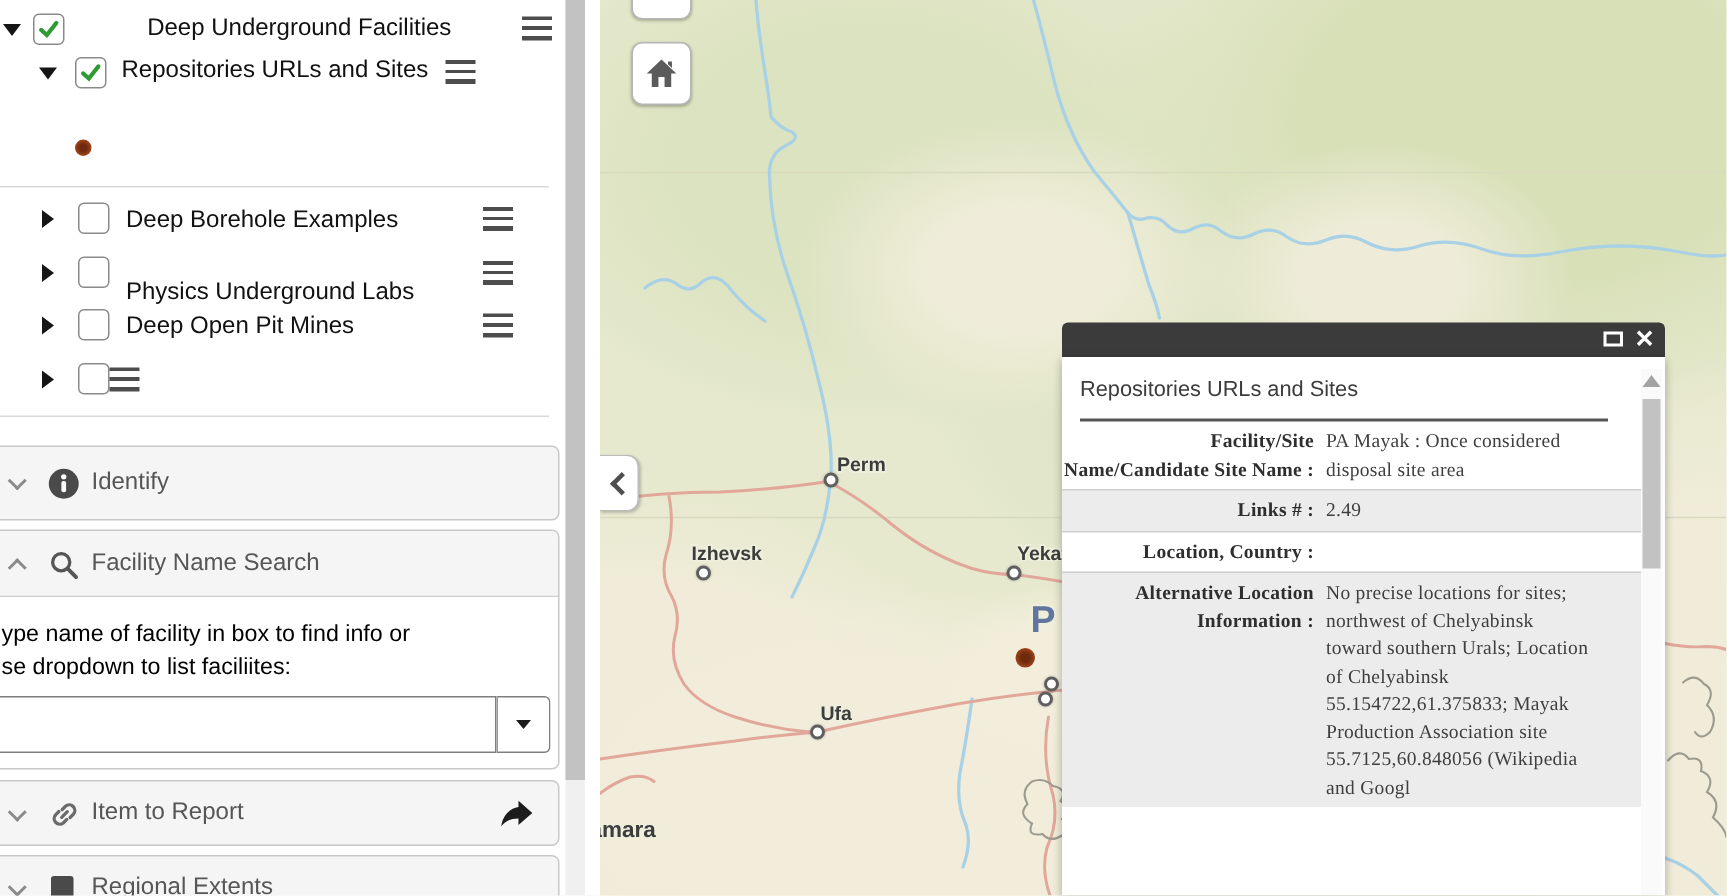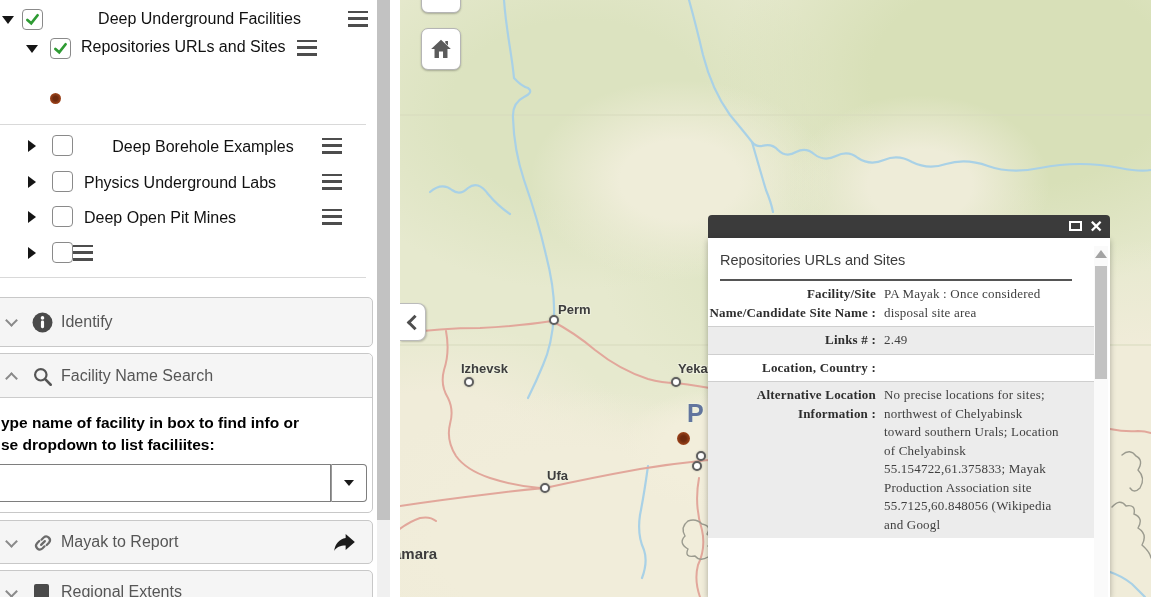--- a/index.html
+++ b/index.html
@@ -23,21 +23,21 @@
   .panelbox { position:absolute; left:-8px; width:381px; background:#f5f5f5; border:1px solid #c8c8c8; border-radius:5px; }
   .panel-head { position:relative; height:44px; }
   .chev { width:9px; height:9px; border-left:2px solid #8a8a8a; border-bottom:2px solid #8a8a8a; display:inline-block; }
   .chev.down { transform:rotate(-45deg); }
   .chev.up { transform:rotate(135deg); }
   .head-label { font-size:16px; color:#565656; }
   .abs { position:absolute; }
 
   #facility-panel { background:#fff; }
   #facility-panel .panel-head { background:#f5f5f5; border-bottom:1px solid #ccc; border-radius:5px 5px 0 0; }
-  .instruction { position:absolute; left:8px; top:58px; width:360px; font-size:15.5px; font-weight:bold; color:#000; line-height:22px; }
+  .instruction { position:absolute; left:8px; top:58px; width:360px; font-size:15.5px; font-weight:normal; color:#000; line-height:22px; }
   #combo-input { position:absolute; left:0; top:110px; width:338px; height:38px; border:1px solid #7e7e7e; border-right:1px solid #7e7e7e; border-radius:0; font-size:15px; padding:0 8px; background:#fff; }
   #combo-btn { position:absolute; left:338px; top:110px; width:36px; height:38px; background:#fff; border:1px solid #7e7e7e; border-left:1px solid #9a9a9a; border-radius:0 4px 4px 0; display:flex; align-items:center; justify-content:center; cursor:pointer; }
   .dd-arrow { width:0; height:0; border-left:5px solid transparent; border-right:5px solid transparent; border-top:6px solid #1a1a1a; }
 
   #side-scroll { position:absolute; left:377px; top:0; width:13px; height:597px; background:#f0f0f0; }
   #side-thumb { position:absolute; left:0; top:0; width:13px; height:520px; background:#c2c2c2; }
 
   
   #map { position:absolute; left:400px; top:0; width:751px; height:597px; overflow:hidden;
     background-color:#e6e9ce;
@@ -108,31 +108,31 @@
             <path d="M4 10.5 L8.5 14.5 L16 5" stroke="#2e9b33" stroke-width="3.2" fill="none" stroke-linecap="round"></path>
           </svg>
       </span>
       <span class="tree-label" style="margin-left:10px; width:216px;">Repositories URLs and Sites</span>
       <span class="burger" style="margin-top:4px;"></span>
     </div>
 
     <span class="legend-dot"></span>
     <div class="tree-divider" style="top:124px;"></div>
 
-    <div class="tree-row" style="left:28px; top:135px; width:314px;text-align:center;">
+    <div class="tree-row" style="left:28px; top:135px; width:314px;">
       <span class="tri-right" style="margin-top:5px;"></span>
       <span class="cbx" style="margin-left:16px;"></span>
       <span class="tree-label" style="margin-left:11px; flex:1; margin-top:1px;">Deep Borehole Examples</span>
       <span class="burger" style="margin-top:3px;"></span>
     </div>
 
     <div class="tree-row" style="left:28px; top:171px; width:314px;">
       <span class="tri-right" style="margin-top:5px;"></span>
       <span class="cbx" style="margin-left:16px;"></span>
-      <span class="tree-label" style="margin-left:11px; flex:1; margin-top:1px;">Physics Underground Labs</span>
+      <span class="tree-label" style="margin-left:11px; flex:1; margin-top:13px;">Physics Underground Labs</span>
       <span class="burger" style="margin-top:3px;"></span>
     </div>
 
     <div class="tree-row" style="left:28px; top:206px; width:314px;">
       <span class="tri-right" style="margin-top:5px;"></span>
       <span class="cbx" style="margin-left:16px;"></span>
       <span class="tree-label" style="margin-left:11px; flex:1; margin-top:1px;">Deep Open Pit Mines</span>
       <span class="burger" style="margin-top:3px;"></span>
     </div>
 
@@ -171,21 +171,21 @@
       <div id="combo-btn">
         <span class="dd-arrow"></span>
       </div>
     </div>
 
     <div class="panelbox" style="top:520px; height:44px;">
       <span class="chev down abs" style="left:14px; top:16px;"></span>
       <svg class="abs" style="left:39px; top:11px;" width="22" height="22" viewBox="0 0 20 20">
         <path d="M8.3 11.7 L11.7 8.3 M6.6 8.2 L4.6 10.2 A3.4 3.4 0 0 0 9.4 15 L11.4 13 M13.4 11.8 L15.4 9.8 A3.4 3.4 0 0 0 10.6 5 L8.6 7" fill="none" stroke="#6b6b6b" stroke-width="2" stroke-linecap="round"></path>
       </svg>
-      <span class="head-label abs" style="left:68px; top:12px;">Mayak to Report</span>
+      <span class="head-label abs" style="left:68px; top:12px;">Item to Report</span>
       <svg class="abs" style="left:340px; top:10px;" width="23" height="23" viewBox="0 0 20 17">
         <path d="M11 4.6 V1 L19 8 L11 15 V11.2 C6.2 11.2 3.2 12.8 1 15.8 C1.8 9.8 5.6 5.4 11 4.6 Z" fill="#1c1c1c"></path>
       </svg>
     </div>
 
     <div class="panelbox" style="top:570px; height:44px;">
       <span class="chev down abs" style="left:14px; top:16px;"></span>
       <span class="abs" style="left:41px; top:13px; width:15px; height:15px; background:#4a4a4a; border-radius:2px;"></span>
       <span class="head-label abs" style="left:68px; top:12px;">Regional Extents</span>
     </div>

